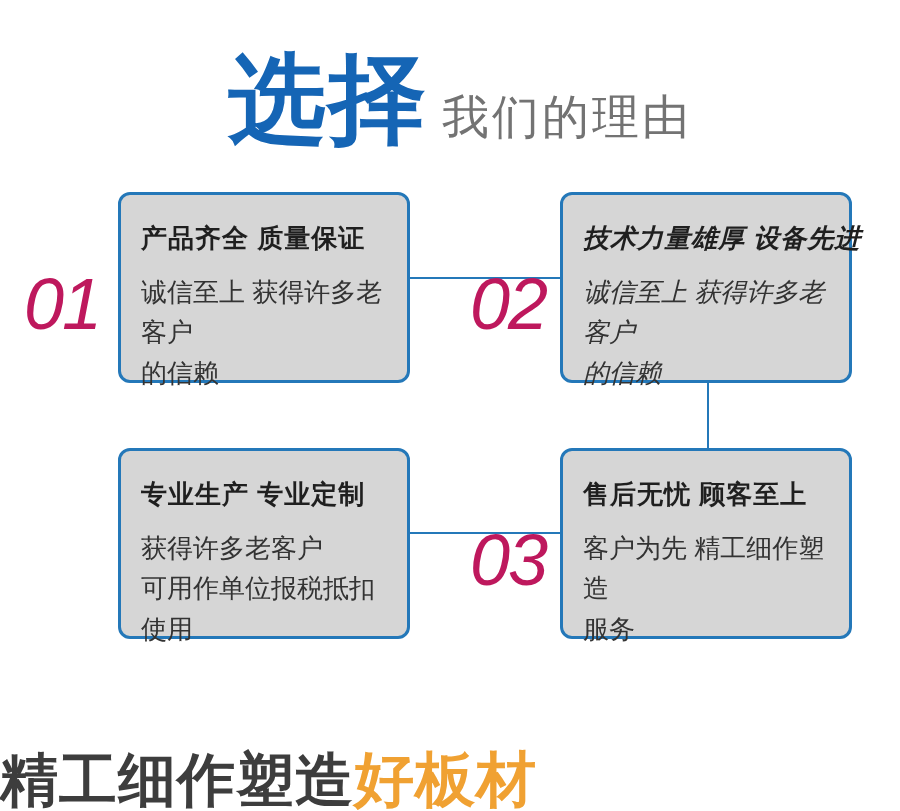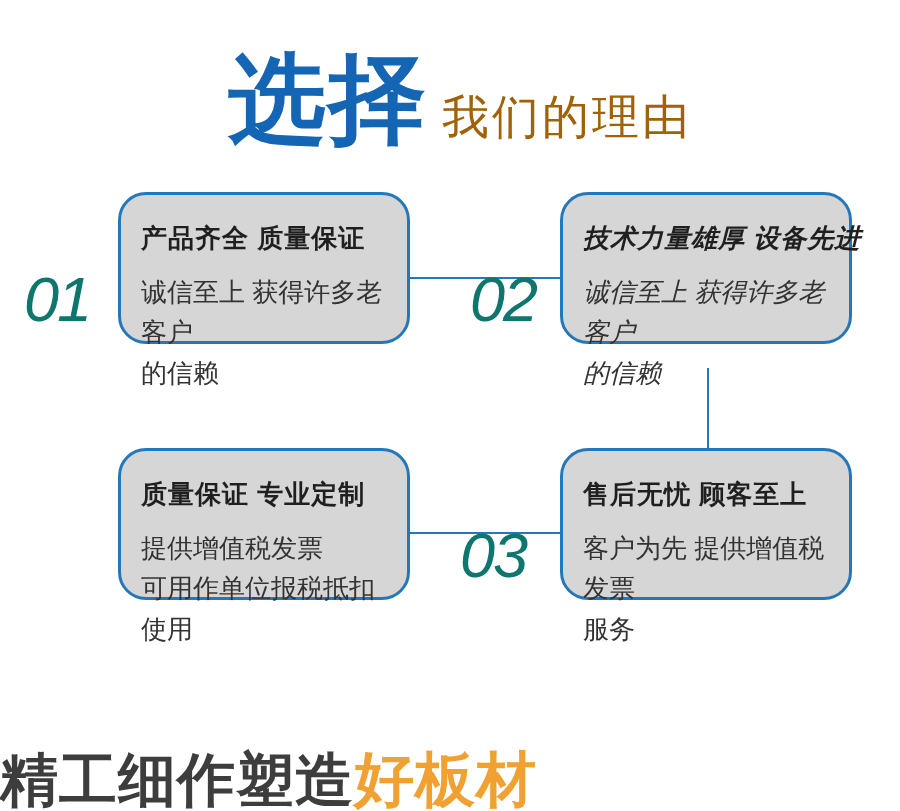--- a/index.html
+++ b/index.html
@@ -28,31 +28,31 @@
   .heading-big {
     font-size: 98px;
     font-weight: 800;
     line-height: 1.1;
     color: #1565b5;
     letter-spacing: 2px;
   }
   .heading-small {
     font-size: 47px;
     font-weight: 500;
-    color: #a16207;
+    color: #737373;
     letter-spacing: 3px;
   }
 
   
   .feature-box {
     position: absolute;
-    width: 292px; height: 152px;
+    width: 292px; height: 191px;
     background: #d6d6d6;
     border: 3px solid #2478b9;
-    border-radius: 28px;
+    border-radius: 12px;
     padding: 26px 18px 0 20px;
   }
   .pos-box-01 { left: 118px; top: 192px; }
   .pos-box-02 { left: 560px; top: 192px; font-style: italic; }
   .pos-box-04 { left: 118px; top: 448px; }
   .pos-box-03 { left: 560px; top: 448px; }
 
   .box-title {
     font-size: 26px;
     font-weight: 700;
@@ -64,31 +64,31 @@
     margin-top: 16px;
     font-size: 26px;
     line-height: 1.55;
     color: #333333;
     white-space: pre-line;
   }
 
   
   .feature-number {
     position: absolute;
-    font-size: 63px;
+    font-size: 72px;
     font-style: italic;
     font-weight: 500;
     line-height: 1;
-    color: #0f766e;
+    color: #be185d;
     letter-spacing: -2px;
   }
   .pos-num-01 { left: 24px;  top: 268px; }
   .pos-num-02 { left: 470px; top: 268px; }
   .pos-num-04 { left: 24px;  top: 524px; }
-  .pos-num-03 { left: 460px; top: 524px; }
+  .pos-num-03 { left: 470px; top: 524px; }
 
   
   .connector { position: absolute; background: #2478b9; }
   .conn-h1 { left: 410px; top: 277px; width: 150px; height: 2px; }
   .conn-h2 { left: 410px; top: 532px; width: 150px; height: 2px; }
   .conn-v  { left: 707px; top: 368px; width: 2px;  height: 82px; }
 
   
   .footer-headline {
     position: absolute;
@@ -134,27 +134,27 @@
   <div class="feature-number pos-num-02">02</div>
   <div class="feature-box pos-box-02">
     <div class="box-title">技术力量雄厚 设备先进</div>
     <div class="box-body">诚信至上 获得许多老客户
 的信赖</div>
   </div>
 
   <div class="feature-number pos-num-03">03</div>
   <div class="feature-box pos-box-03">
     <div class="box-title">售后无忧 顾客至上</div>
-    <div class="box-body">客户为先 提供增值税发票
+    <div class="box-body">客户为先 精工细作塑造
 服务</div>
   </div>
 
   <div class="feature-box pos-box-04">
-    <div class="box-title">质量保证 专业定制</div>
-    <div class="box-body">提供增值税发票
+    <div class="box-title">专业生产 专业定制</div>
+    <div class="box-body">获得许多老客户
 可用作单位报税抵扣使用</div>
   </div>
 
   <div class="footer-headline">
     <span class="footer-dark">精工细作塑造</span><span class="footer-orange">好板材</span>
   </div>
 
 </div>
 
 </body></html>

